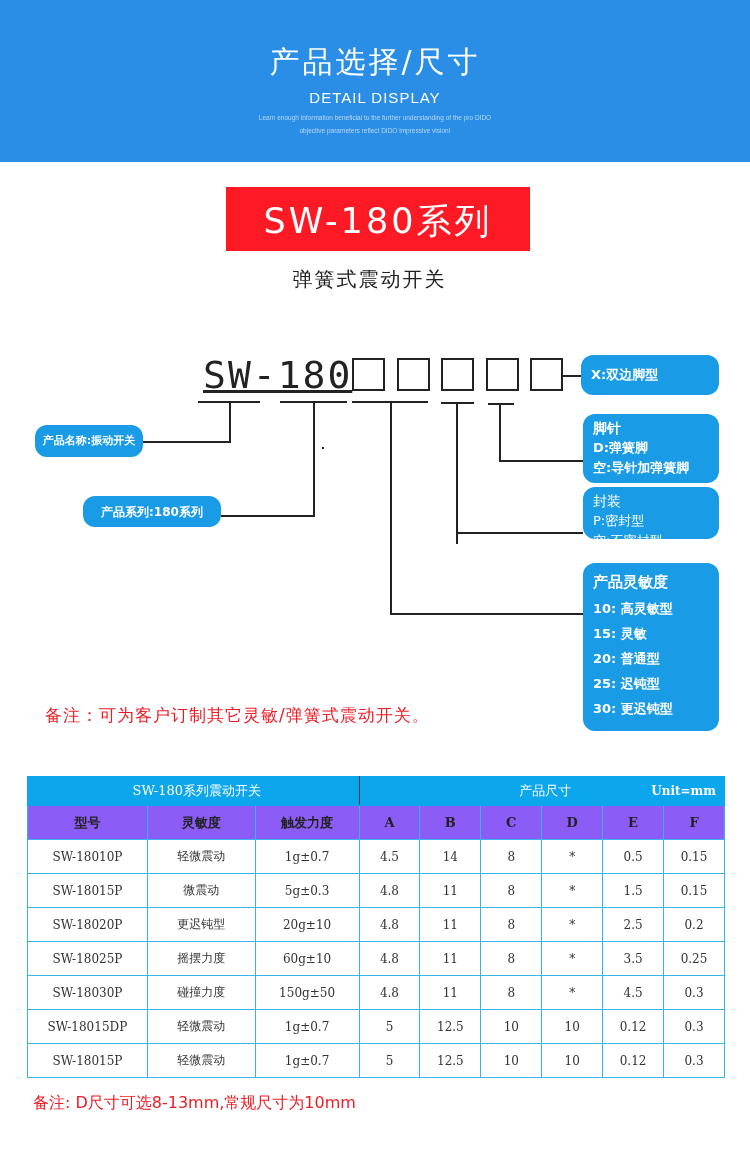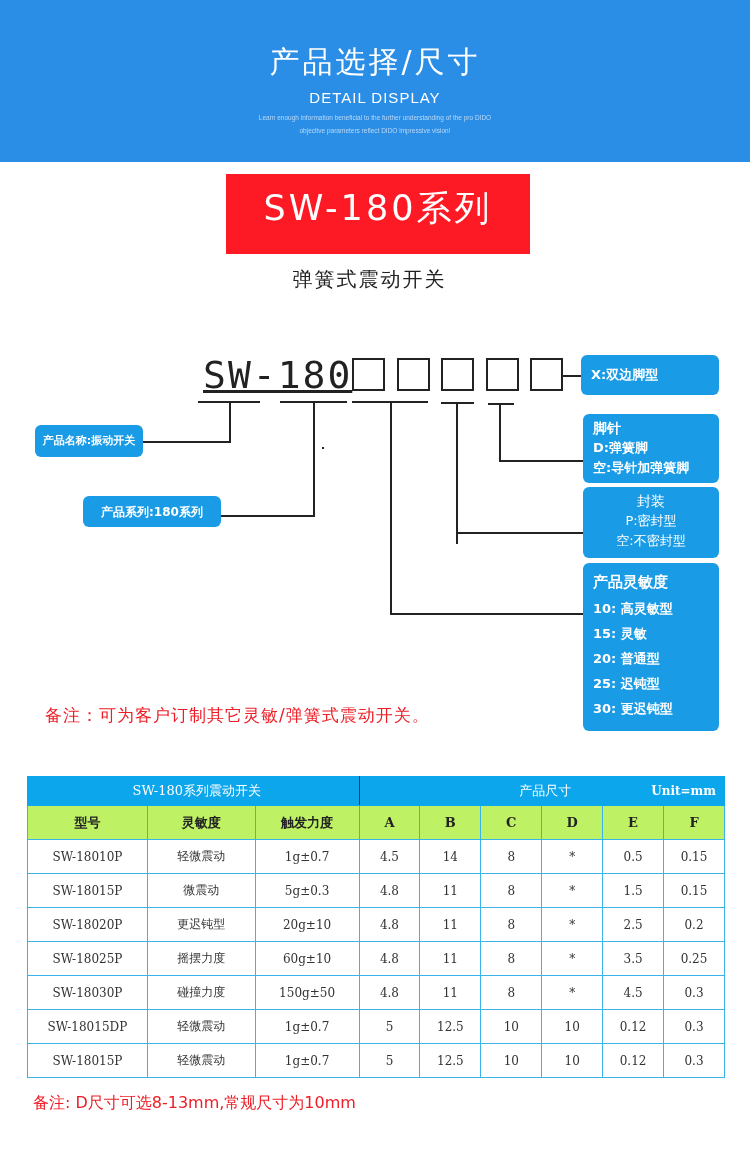--- a/index.html
+++ b/index.html
@@ -8,45 +8,45 @@
 
   
   .header { position: absolute; left: 0; top: 0; width: 750px; height: 162px; background: #2a8de6; text-align: center; color: #fff; }
   .header .title { position: absolute; left: 0; right: 0; top: 42px; font-size: 30px; letter-spacing: 3px; font-weight: 400; }
   .header .subtitle { position: absolute; left: 0; right: 0; top: 89px; font-size: 15px; letter-spacing: 1px; font-family: "Liberation Sans", sans-serif; }
   .header .desc { position: absolute; left: 0; right: 0; font-size: 6.5px; color: #b9d9f6; font-family: "Liberation Sans", sans-serif; }
   .header .desc1 { top: 114px; }
   .header .desc2 { top: 127px; }
 
   
-  .series-badge { position: absolute; left: 226px; top: 174px; width: 304px; height: 80px; background: #fe1a24; color: #fff; font-size: 35px; text-align: center; line-height: 68px; letter-spacing: 3px; font-family: "DejaVu Sans", sans-serif; }
+  .series-badge { position: absolute; left: 226px; top: 187px; width: 304px; height: 64px; background: #fe1a24; color: #fff; font-size: 35px; text-align: center; line-height: 68px; letter-spacing: 3px; font-family: "DejaVu Sans", sans-serif; }
   .series-sub { position: absolute; left: 0; right: 11px; top: 266px; text-align: center; font-size: 20px; color: #222; letter-spacing: 2px; }
 
   
   .code { position: absolute; left: 203px; top: 353px; font-size: 38px; font-family: "DejaVu Sans Mono", monospace; letter-spacing: 2px; color: #222; line-height: 44px; text-decoration: underline; }
   .slot { position: absolute; top: 358px; width: 33px; height: 33px; border: 2.5px solid #222; background: #fff; }
   .line { position: absolute; background: #222; }
   .ubar { height: 2px; }
   .vbar { width: 2px; }
 
-  .tag { position: absolute; background: #1a9be6; color: #fff; border-radius: 6px; font-weight: bold; }
+  .tag { position: absolute; background: #1a9be6; color: #fff; border-radius: 12px; font-weight: bold; }
   .tag-left { font-size: 11px; line-height: 32px; text-align: center; }
   .tag-right { padding: 6px 10px; font-size: 13px; line-height: 20px; }
   .tag-right .head { font-size: 14px; }
   .tag-right .row { white-space: nowrap; }
 
   .note-red { position: absolute; color: #ee1c25; font-size: 17px; letter-spacing: 1px; }
 
   
   table.spec { position: absolute; left: 27px; top: 776px; width: 698px; border-collapse: collapse; font-family: "DejaVu Serif", "Liberation Serif", serif; font-size: 12px; color: #333; }
   table.spec td, table.spec th { border: 1.5px solid #39b4ea; text-align: center; height: 34px; font-weight: normal; }
   table.spec tr.group th { background: #0ca6ec; color: #fff; height: 29px; font-size: 13px; border-color: #0ca6ec; border-right: 1.5px solid #333; padding-left: 7px; }
   table.spec tr.group th.dims { position: relative; border-right: 1.5px solid #0ca6ec; }
   table.spec tr.group th .unit { position: absolute; right: 8px; top: 7px; font-size: 12px; font-weight: bold; }
-  table.spec tr.cols th { background: #bef264; font-weight: bold; font-size: 13px; color: #222; }
+  table.spec tr.cols th { background: #8b5cf6; font-weight: bold; font-size: 13px; color: #222; }
 </style>
 </head>
 <body>
 
 <div class="header">
   <div class="title">产品选择/尺寸</div>
   <div class="subtitle">DETAIL DISPLAY</div>
   <div class="desc desc1">Learn enough information beneficial to the further understanding of the pro DIDO</div>
   <div class="desc desc2">objective parameters reflect DIDO impressive vision!</div>
 </div>
@@ -93,21 +93,21 @@
   <div class="tag tag-right" style="left:581px; top:355px; width:138px; height:40px; padding-top:10px;">
     <div class="row">X:双边脚型</div>
   </div>
 
   <div class="tag tag-right" style="left:583px; top:414px; width:136px; height:69px; padding-top:4px;">
     <div class="head">脚针</div>
     <div class="row">D:弹簧脚</div>
     <div class="row">空:导针加弹簧脚</div>
   </div>
 
-  <div class="tag tag-right" style="left:583px; top:487px; width:136px; height:71px; padding-top:4px; font-weight:normal;text-align:center;">
+  <div class="tag tag-right" style="left:583px; top:487px; width:136px; height:52px; padding-top:4px; font-weight:normal;">
     <div class="head">封装</div>
     <div class="row">P:密封型</div>
     <div class="row">空:不密封型</div>
   </div>
 
   <div class="tag tag-right" style="left:583px; top:563px; width:136px; height:168px; padding-top:9px;">
     <div class="head" style="font-size:15px; margin-bottom:4px;">产品灵敏度</div>
     <div class="row" style="line-height:25px;">10:  高灵敏型</div>
     <div class="row" style="line-height:25px;">15:  灵敏</div>
     <div class="row" style="line-height:25px;">20:  普通型</div>

